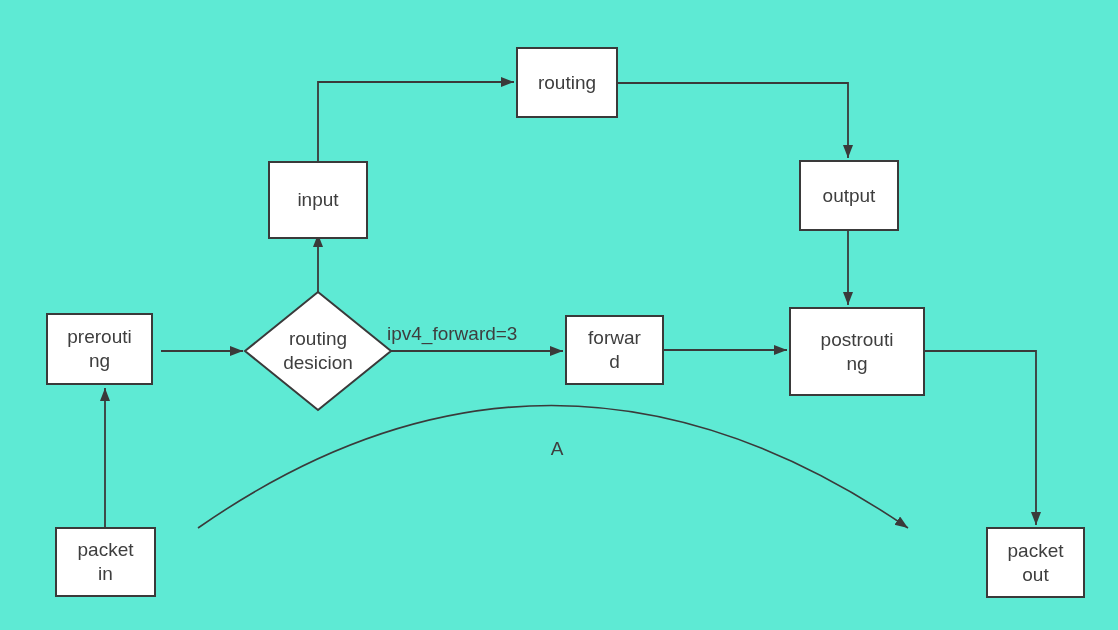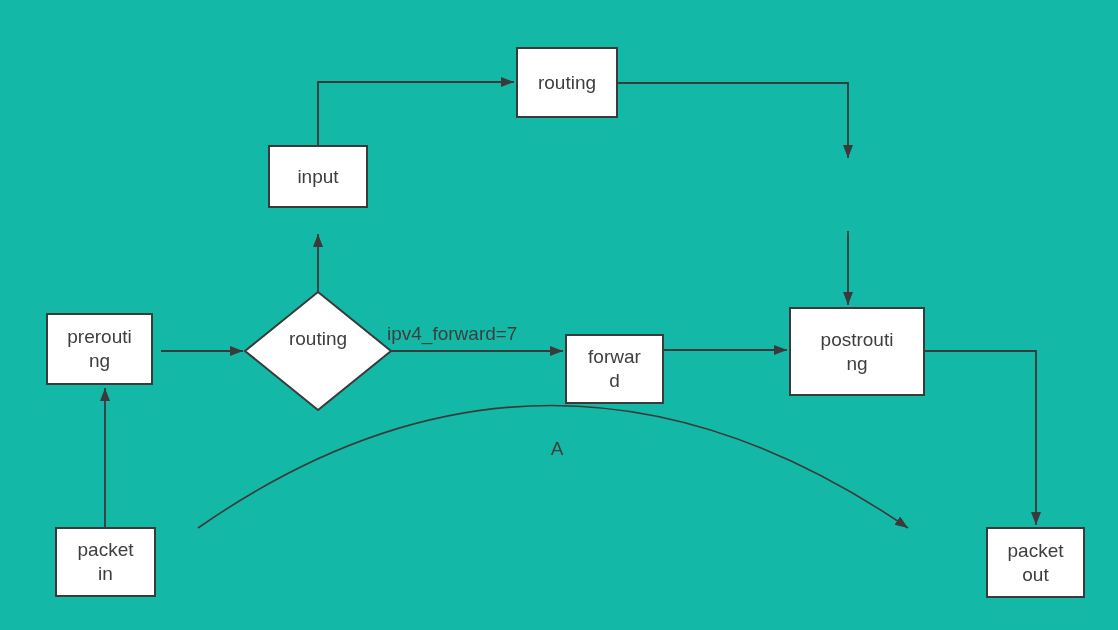--- a/index.html
+++ b/index.html
@@ -5,21 +5,21 @@
   html, body {
     margin: 0;
     padding: 0;
     background: #ffffff;
     font-family: "Liberation Sans", "DejaVu Sans", sans-serif;
   }
   #canvas {
     position: relative;
     width: 1118px;
     height: 630px;
-    background: #14b8a6;
+    background: #5eead4;
     overflow: hidden;
     color: #3d3d3d;
   }
   #edges {
     position: absolute;
     left: 0;
     top: 0;
     z-index: 1;
   }
   .node {
@@ -88,32 +88,36 @@
     <path d="M198,528 Q550,283 908,528" fill="none" stroke="#3a3a3a" stroke-width="1.6" marker-end="url(#ah)"></path>
 
     <polygon points="318,292 391,351 318,410 245,351" fill="#ffffff" stroke="#3a3a3a" stroke-width="2"></polygon>
   </svg>
 
   <div class="node" style="left:516px;top:47px;width:102px;height:71px">
     <div class="nl">routing</div>
     <div class="nl"></div>
   </div>
 
-  <div class="node" style="left:268px;top:145px;width:100px;height:63px">
+  <div class="node" style="left:268px;top:161px;width:100px;height:78px">
     <div class="nl">input</div>
     <div class="nl"></div>
   </div>
 
+  <div class="node" style="left:799px;top:160px;width:100px;height:71px">
+    <div class="nl">output</div>
+    <div class="nl"></div>
+  </div>
 
   <div class="node" style="left:46px;top:313px;width:107px;height:72px">
     <div class="nl">prerouti</div>
     <div class="nl">ng</div>
   </div>
 
-  <div class="node" style="left:565px;top:334px;width:99px;height:70px">
+  <div class="node" style="left:565px;top:315px;width:99px;height:70px">
     <div class="nl">forwar</div>
     <div class="nl">d</div>
   </div>
 
   <div class="node" style="left:789px;top:307px;width:136px;height:89px">
     <div class="nl">postrouti</div>
     <div class="nl">ng</div>
   </div>
 
   <div class="node" style="left:55px;top:527px;width:101px;height:70px">
@@ -121,19 +125,20 @@
     <div class="nl">in</div>
   </div>
 
   <div class="node" style="left:986px;top:527px;width:99px;height:71px">
     <div class="nl">packet</div>
     <div class="nl">out</div>
   </div>
 
   <div class="diamond-label" style="left:245px;top:327px;width:146px">
     <div class="nl">routing</div>
+    <div class="nl">desicion</div>
   </div>
 
-  <div class="edge-label" style="left:387px;top:323px">ipv4_forward=7</div>
+  <div class="edge-label" style="left:387px;top:323px">ipv4_forward=3</div>
 
   <div class="edge-label" style="left:546px;top:438px;width:22px;text-align:center">A</div>
 
 </div>
 
 </body></html>

